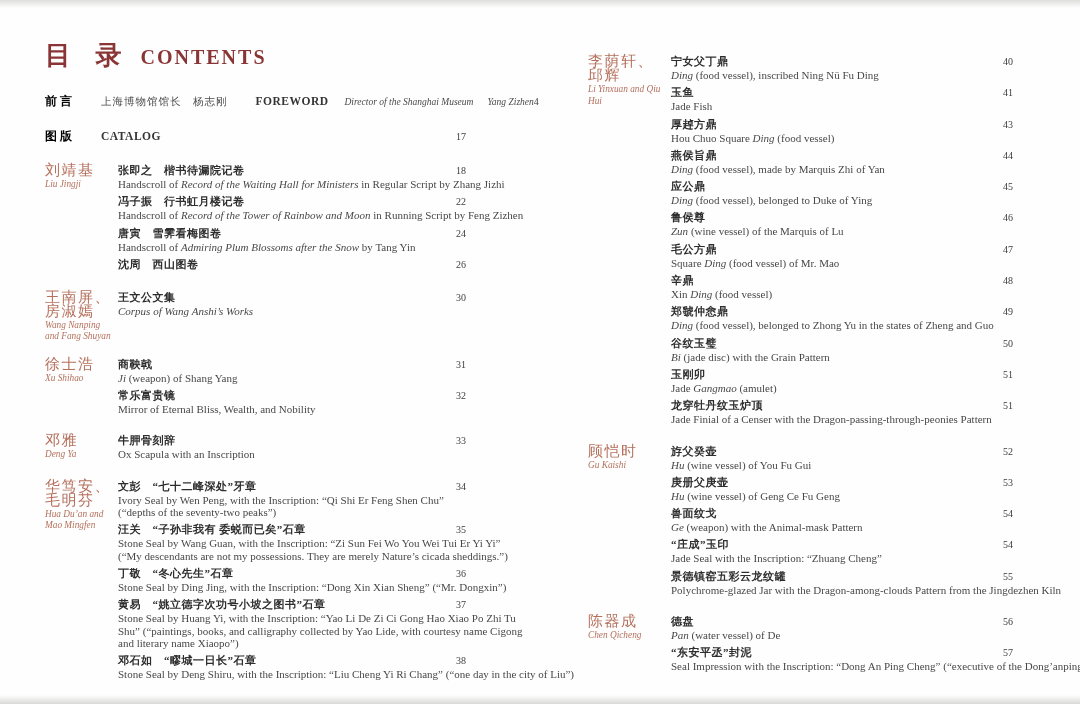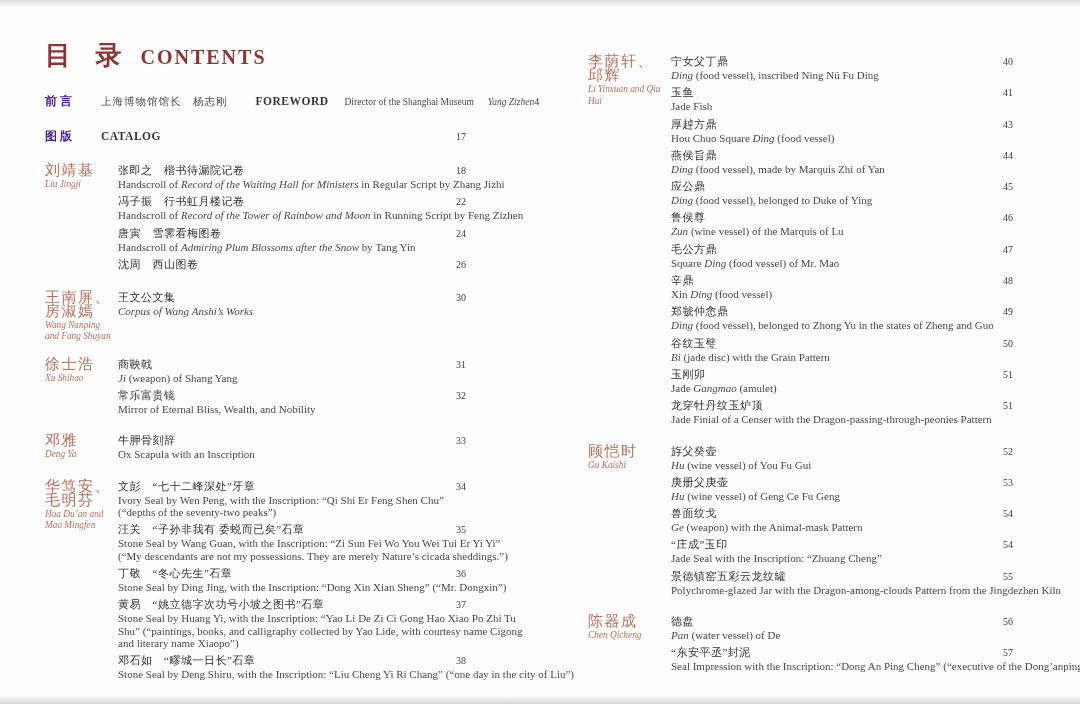--- a/index.html
+++ b/index.html
@@ -14,36 +14,36 @@
   .columns{display:flex;gap:122px;}
   .column{box-sizing:border-box;}
   .col-left{width:421px;flex-shrink:0;}
   .col-right{width:425px;flex-shrink:0;padding-top:2px;}
 
   .title-row{display:flex;align-items:baseline;margin-bottom:20px;}
   .title-zh{font-size:26px;font-weight:bold;color:var(--accent);letter-spacing:9px;white-space:nowrap;}
   .title-en{font-size:20px;font-weight:bold;color:var(--accent);letter-spacing:2px;margin-left:10px;}
 
   .front-row{display:flex;align-items:baseline;margin-bottom:18px;white-space:nowrap;}
-  .front-label-zh{font-weight:bold;font-size:12px;letter-spacing:3px;color:#4c1d95;width:42px;flex-shrink:0;}
+  .front-label-zh{font-weight:bold;font-size:12px;letter-spacing:3px;color:#000000;width:42px;flex-shrink:0;}
   .front-sub-zh{font-size:10.5px;color:#4a4a4a;margin-left:14px;letter-spacing:1px;}
   .front-label-en{font-weight:bold;font-size:11.5px;letter-spacing:.5px;color:#353535;margin-left:28px;}
-  .front-desc-en{font-size:9.5px;color:#4a4a4a;margin-left:16px;}
+  .front-desc-en{font-size:9.5px;color:#4a4a4a;margin-left:16px;font-style:italic;}
   .front-author-en{font-size:9.5px;font-style:italic;color:#4a4a4a;margin-left:14px;}
   .front-page{margin-left:auto;font-size:10px;color:#3d3d3d;}
 
   .section{display:flex;margin-top:14px;}
   .name-cell{width:67px;flex-shrink:0;padding-right:6px;}
   .col-right .name-cell{width:77px;}
   .donor-zh{font-size:15px;color:var(--donor);letter-spacing:1.5px;line-height:14px;}
   .donor-en{font-size:9.3px;font-style:italic;color:var(--donor);line-height:11.5px;margin-top:2px;}
   .entries{flex:1;min-width:0;}
   .entry{margin-bottom:4px;}
   .entry-title-row{display:flex;justify-content:space-between;align-items:baseline;line-height:15px;}
-  .entry-zh{font-weight:normal;font-size:11px;color:#2e2e2e;letter-spacing:.5px;white-space:nowrap;}
+  .entry-zh{font-weight:bold;font-size:11px;color:#2e2e2e;letter-spacing:.5px;white-space:nowrap;}
   .entry-page{font-size:10px;color:#3d3d3d;margin-left:10px;flex-shrink:0;}
   .entry-desc{font-size:11px;line-height:12.3px;color:#484848;white-space:nowrap;}
   .entry-desc i{font-style:italic;}
 </style>
 </head>
 <body>
 
 <div class="page">
   <div class="columns">
 

